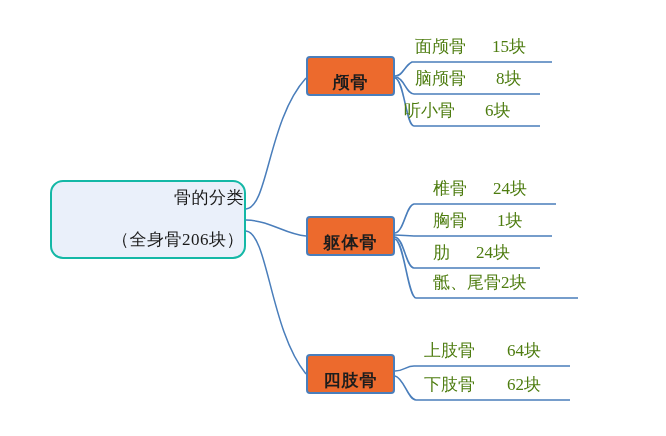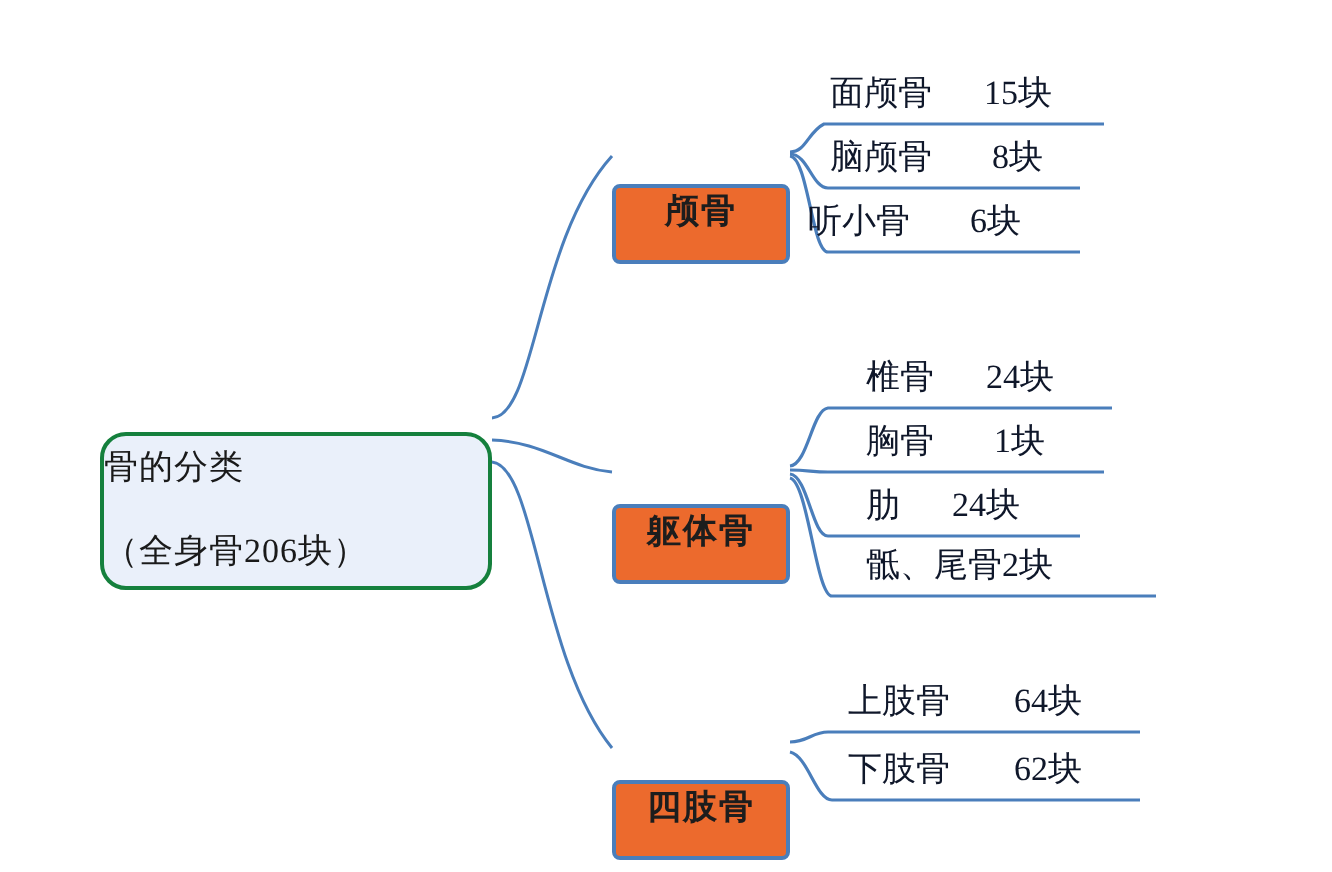--- a/index.html
+++ b/index.html
@@ -20,32 +20,31 @@
     left: 0;
     top: 0;
     width: 666px;
     height: 436px;
     pointer-events: none;
   }
   .node {
     position: absolute;
     box-sizing: border-box;
     display: flex;
-    align-items: flex-start;
+    align-items: flex-end;
     justify-content: center;
     text-align: center;
-    margin-top: 36px;
   }
   .root-node {
     left: 50px;
     top: 180px;
     width: 196px;
     height: 79px;
     background: #eaf0fa;
-    border: 2px solid #15803d;
+    border: 2px solid #14b8a6;
     border-radius: 13px;
     color: #1a1a1a;
     font-size: 17px;
     line-height: 1.45;
     flex-direction: column;
     gap: 17px;
   }
   .root-line {
     display: block;
     white-space: nowrap;
@@ -65,21 +64,21 @@
   .branch-1 { left: 306px; top: 56px; }
   .branch-2 { left: 306px; top: 216px; }
   .branch-3 { left: 306px; top: 354px; }
 
   .leaf {
     position: absolute;
     box-sizing: border-box;
     display: flex;
     align-items: flex-end;
     white-space: nowrap;
-    color: #0f172a;
+    color: #4d7c0f;
     font-size: 17px;
     height: 26px;
   }
   .leaf .lbl { display: inline-block; }
   .leaf .qty { display: inline-block; }
 </style>
 </head>
 <body>
 
 <div id="canvas">

